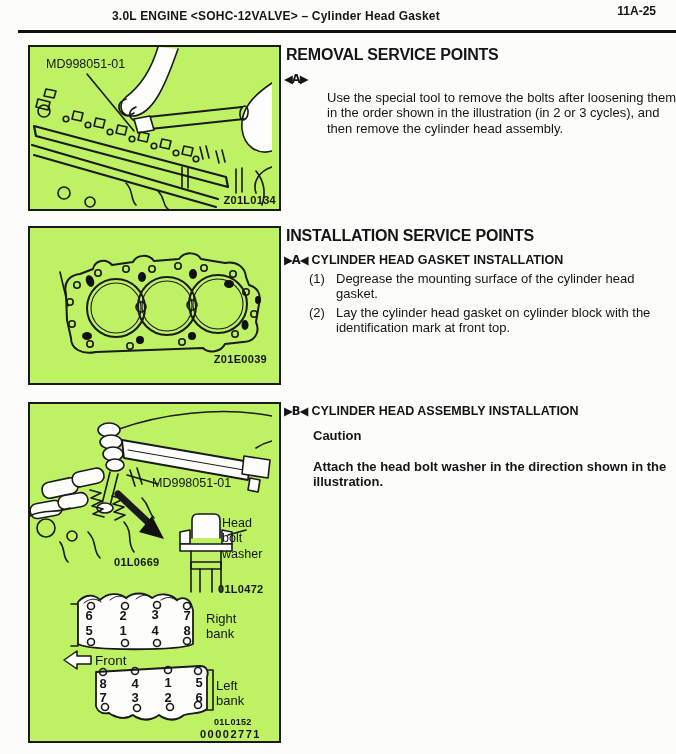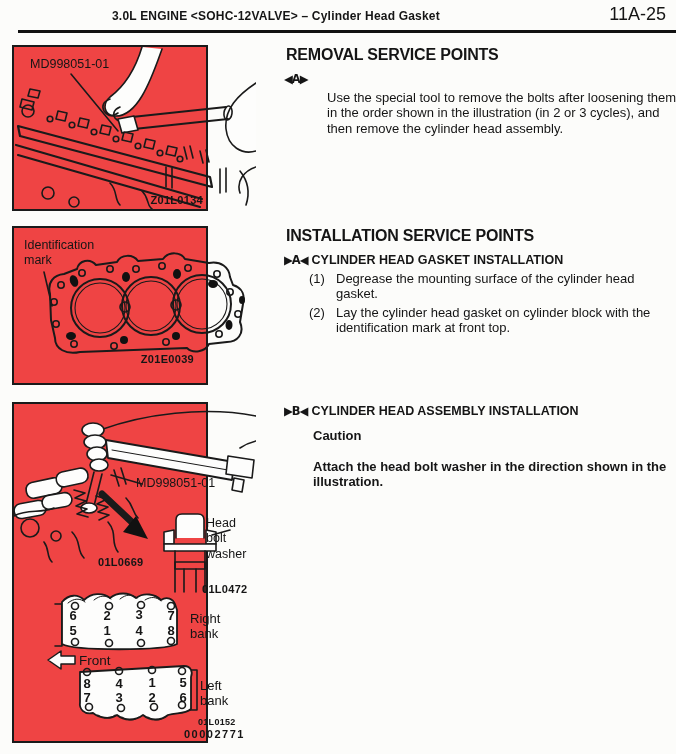--- a/index.html
+++ b/index.html
@@ -2,26 +2,26 @@
 <html><head>
 <meta charset="utf-8">
 <style>
   html,body{margin:0;padding:0;background:#e8e8e8;}
   .page{position:relative;width:676px;height:754px;background:#fcfcfa;
         font-family:"Liberation Sans",sans-serif;color:#151515;overflow:hidden;}
 
   
   .hdr-title{position:absolute;left:112px;top:9px;font-size:12px;font-weight:bold;
              letter-spacing:.2px;white-space:nowrap;}
-  .hdr-page{position:absolute;right:10px;top:4px;font-size:18px;font-weight:normal;}
+  .hdr-page{position:absolute;right:20px;top:4px;font-size:12px;font-weight:bold;}
   .hdr-rule{position:absolute;left:18px;right:0;top:30px;height:3px;background:#111;}
 
   
-  .figbox{position:absolute;left:12px;width:196px;border:2px solid #1a1a1a;
-          background:#ef4444;box-sizing:border-box;}
+  .figbox{position:absolute;left:28px;width:253px;border:2px solid #1a1a1a;
+          background:#bef264;box-sizing:border-box;}
   #fig1{top:45px;height:166px}
   #fig2{top:226px;height:159px}
   #fig3{top:402px;height:341px}
   .figbox svg{position:absolute;left:0;top:0;}
   .fig-label{position:absolute;font-size:12.5px;line-height:1.22;white-space:nowrap;}
   .fig-code{position:absolute;font-size:11px;font-weight:bold;letter-spacing:.3px;white-space:nowrap;}
   .bolt-num{position:absolute;width:12px;text-align:center;font-size:13px;font-weight:bold;line-height:14px;}
   .bank-label{position:absolute;font-size:13px;line-height:1.18;}
   .front-label{position:absolute;font-size:13.5px;}
 
@@ -118,24 +118,20 @@
         <ellipse cx="112" cy="49" rx="4" ry="5"></ellipse>
           <ellipse cx="163" cy="46" rx="4" ry="5"></ellipse>
         <ellipse cx="199" cy="56" rx="5" ry="4"></ellipse>
           <ellipse cx="57" cy="108" rx="5" ry="4"></ellipse>
         <ellipse cx="110" cy="112" rx="4" ry="4"></ellipse>
           <ellipse cx="162" cy="108" rx="4" ry="4"></ellipse>
         <ellipse cx="215" cy="97" rx="3.5" ry="5"></ellipse>
           <ellipse cx="228" cy="72" rx="3" ry="4"></ellipse>
       </g>
     </svg>
-    <div class="fig-label" style="left:10px;top:10px">
-      <div>Identification</div>
-      <div>mark</div>
-    </div>
     <div class="fig-code" style="right:12px;bottom:18px">Z01E0039</div>
   </div>
 
   <div class="figbox" id="fig3">
     <svg width="242" height="337" viewBox="0 0 242 337">
       <g stroke="#1a1a1a" fill="none" stroke-width="1.6" stroke-linecap="round" stroke-linejoin="round">
         <path d="M86,26 C130,10 190,2 242,12"></path>
         <path d="M226,44 C232,40 238,38 242,37"></path>
         <ellipse cx="79" cy="26" rx="11" ry="7" fill="#fdfdfc"></ellipse>
         <ellipse cx="81" cy="38" rx="11" ry="7" fill="#fdfdfc"></ellipse>

